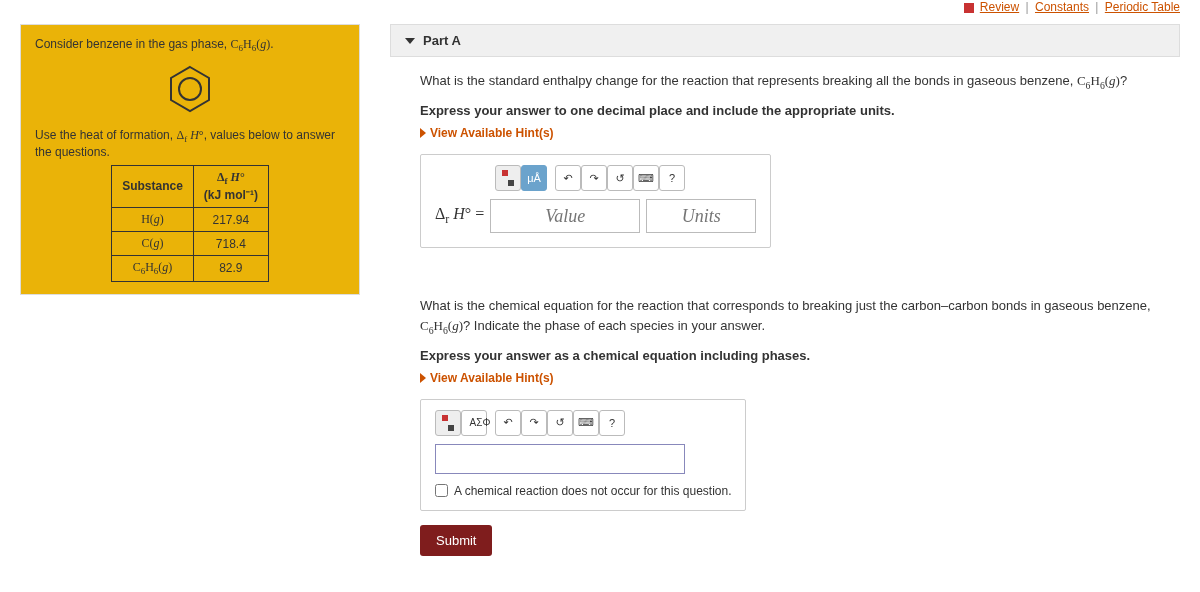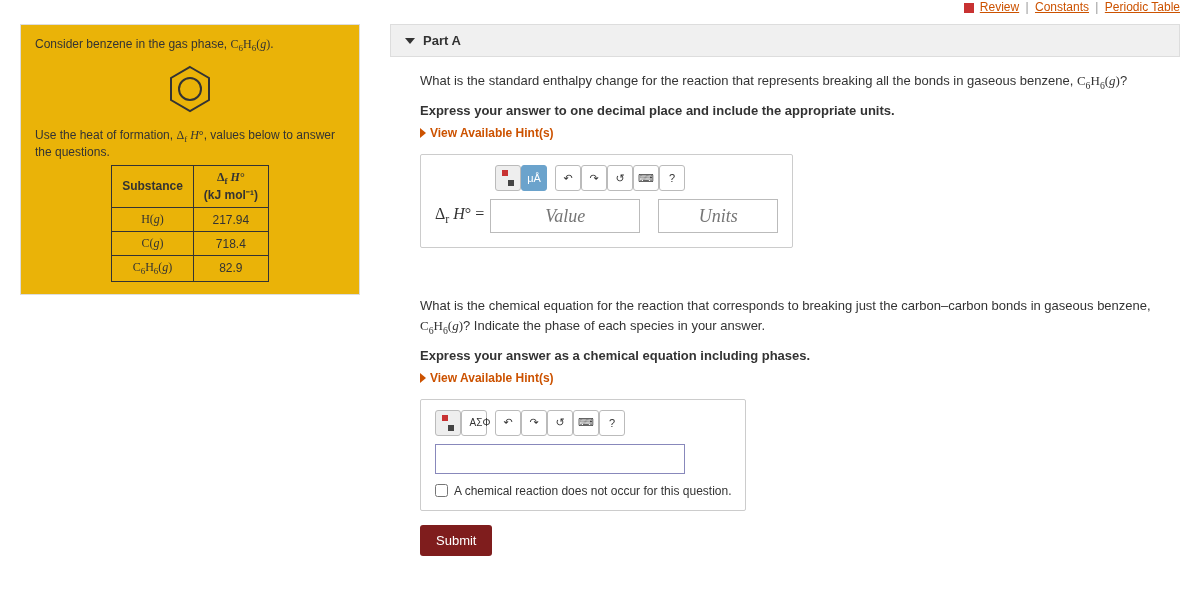--- a/index.html
+++ b/index.html
@@ -27,21 +27,21 @@
   .toolbar { display: flex; align-items: flex-end; margin-bottom: 8px; margin-left: 60px; }
   .tool-btn { width: 26px; height: 26px; border: 1px solid #bbb; background: #fff; border-radius: 3px; display: inline-flex; align-items: center; justify-content: center; font-size: 11px; cursor: pointer; }
   .tool-btn.special { background: #6ba3cc; color: #fff; border-color: #6ba3cc; }
   .tool-btn.fraction { background: #eee; position: relative; }
   .tool-btn.fraction::before { content: ""; position:absolute; top:4px; left:6px; width:6px; height:6px; background:#c83232; }
   .tool-btn.fraction::after { content: ""; position:absolute; bottom:4px; right:6px; width:6px; height:6px; background:#444; }
   .input-row { display: flex; align-items: center; gap: 6px; font-family: "Times New Roman", serif; }
   .input-row .prefix { font-size: 16px; }
   .value-input, .units-input { height: 34px; border: 1px solid #bbb; font-family: "Times New Roman", serif; font-size: 18px; font-style: italic; color: #888; padding: 0 8px; text-align: center; }
   .value-input { width: 150px; }
-  .units-input { width: 120px; margin-left: 12px; }
+  .units-input { width: 110px; }
   .chem-widget { border: 1px solid #ccc; display: inline-block; padding: 10px 14px 12px 14px; border-radius: 2px; }
   .chem-widget .toolbar { margin-left: 0; }
   .chem-input { width: 250px; height: 30px; border: 1px solid #88b; }
   .checkbox-row { margin-top: 10px; font-size: 12px; display: flex; align-items: center; gap: 6px; }
   .submit-btn { background: #7f1d1d; color: #fff; border: none; padding: 8px 16px; font-size: 13px; border-radius: 3px; margin-top: 14px; cursor: pointer; }
   .sub { font-size: 0.75em; vertical-align: sub; }
   .second-question { margin-top: 40px; padding-left: 30px; }
 </style>
 </head>
 <body>

